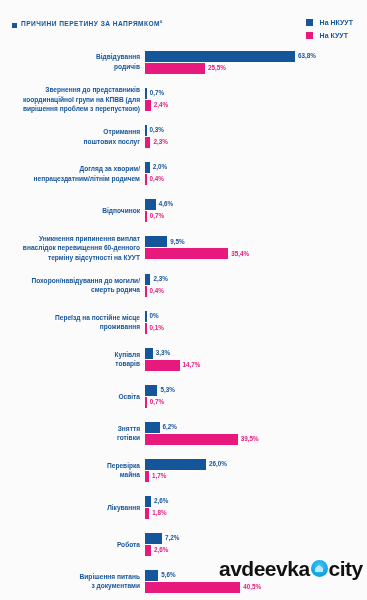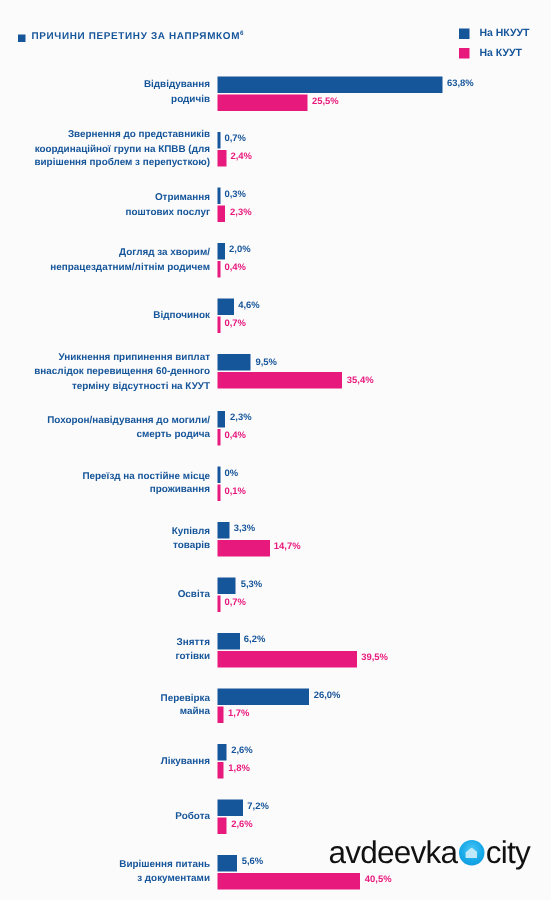--- a/index.html
+++ b/index.html
@@ -32,21 +32,21 @@
   .bar-line{display:flex;align-items:center;height:11px;margin:1px 0;}
   .bar{height:11px;flex:none;min-width:1.6px;}
   .bar.b{background:#15559A;}
   .bar.p{background:#E8197D;}
   .val{font-size:6.3px;font-weight:bold;margin-left:3px;white-space:nowrap;line-height:1;}
   .val.b{color:#15559A;}
   .val.p{color:#E8197D;}
 
   
   .wm{position:absolute;left:219px;top:558px;display:flex;align-items:center;
-      font-size:21px;font-weight:normal;color:#111;letter-spacing:-.5px;line-height:1;}
+      font-size:21px;font-weight:bold;color:#111;letter-spacing:-.5px;line-height:1;}
   .wm-dot{width:17px;height:17px;border-radius:50%;margin:0 1px;flex:none;
           background:radial-gradient(circle at 50% 38%,#49c6f5 0%,#16A8E8 55%,#0f93d6 100%);
           position:relative;}
   .wm-dot::after{content:"";position:absolute;left:4.5px;top:5px;width:8px;height:7px;
           background:#bfe9fb;
           clip-path:polygon(50% 0%,100% 45%,100% 100%,0% 100%,0% 45%);}
 </style>
 </head>
 <body>
 

